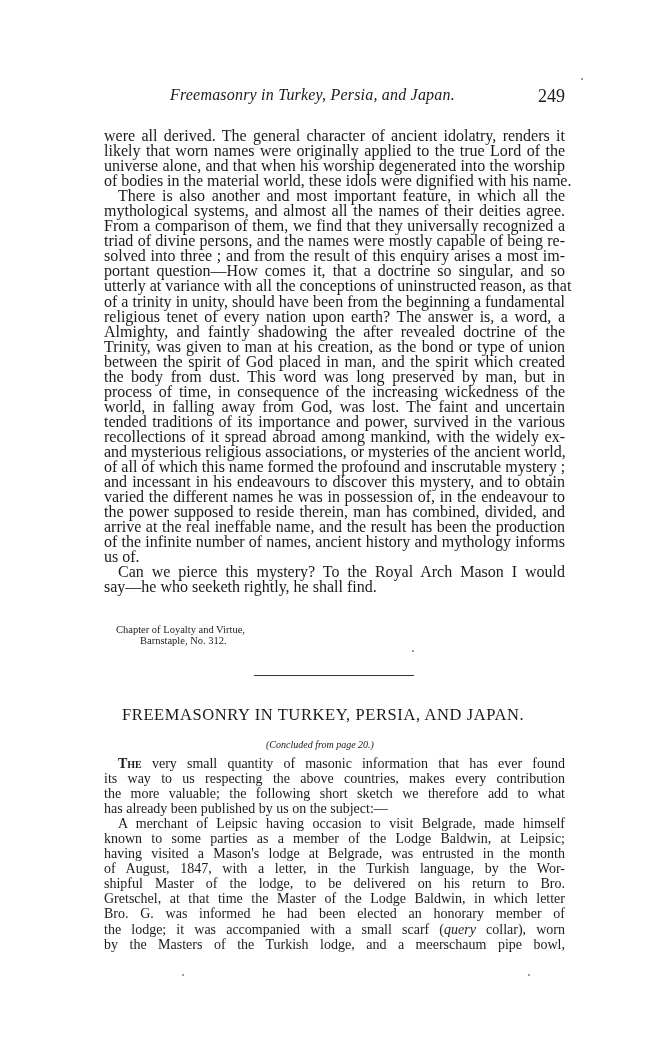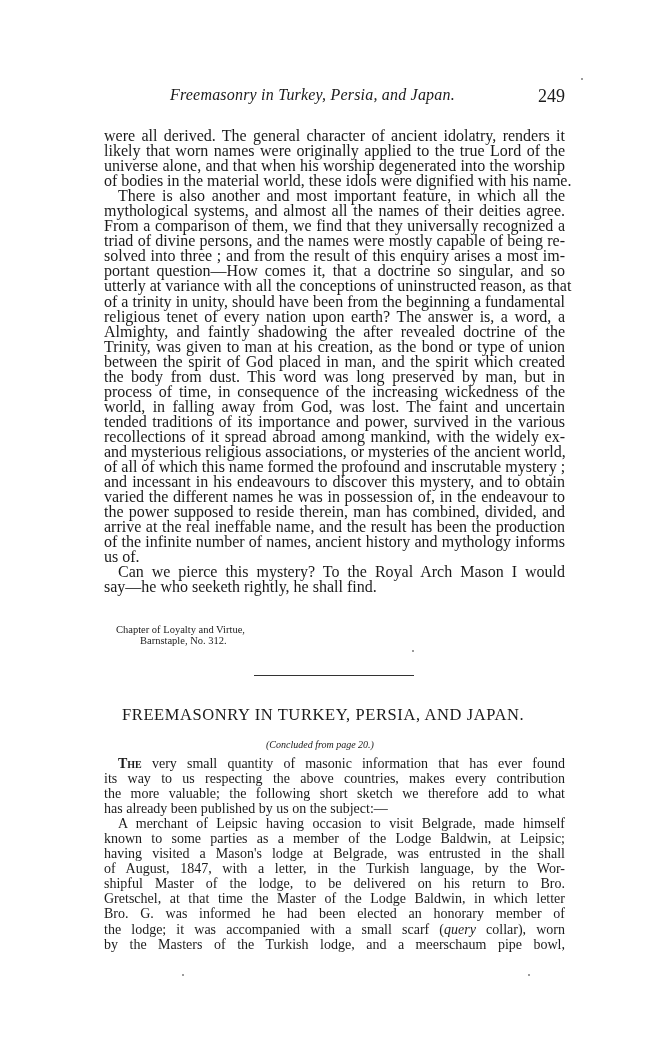--- a/index.html
+++ b/index.html
@@ -86,21 +86,21 @@
 <div class="body2">
   <div>
     <span class="line indent"><span class="smallcaps">The</span><span> very small quantity of masonic information that has ever found</span></span>
     <span class="line">its way to us respecting the above countries, makes every contribution</span>
     <span class="line">the more valuable; the following short sketch we therefore add to what</span>
     <span class="line last">has already been published by us on the subject:—</span>
   </div>
   <div>
     <span class="line indent">A merchant of Leipsic having occasion to visit Belgrade, made himself</span>
     <span class="line">known to some parties as a member of the Lodge Baldwin, at Leipsic;</span>
-    <span class="line">having visited a Mason's lodge at Belgrade, was entrusted in the shall</span>
+    <span class="line">having visited a Mason's lodge at Belgrade, was entrusted in the month</span>
     <span class="line">of August, 1847, with a letter, in the Turkish language, by the Wor-</span>
     <span class="line">shipful Master of the lodge, to be delivered on his return to Bro.</span>
     <span class="line">Gretschel, at that time the Master of the Lodge Baldwin, in which letter</span>
     <span class="line">Bro. G. was informed he had been elected an honorary member of</span>
     <span class="line"><span>the lodge; it was accompanied with a small scarf (</span><em>query</em><span> collar), worn</span></span>
     <span class="line">by the Masters of the Turkish lodge, and a meerschaum pipe bowl,</span>
   </div>
 </div>
 
 <div class="speck" style="left:581px;top:78px;"></div>

